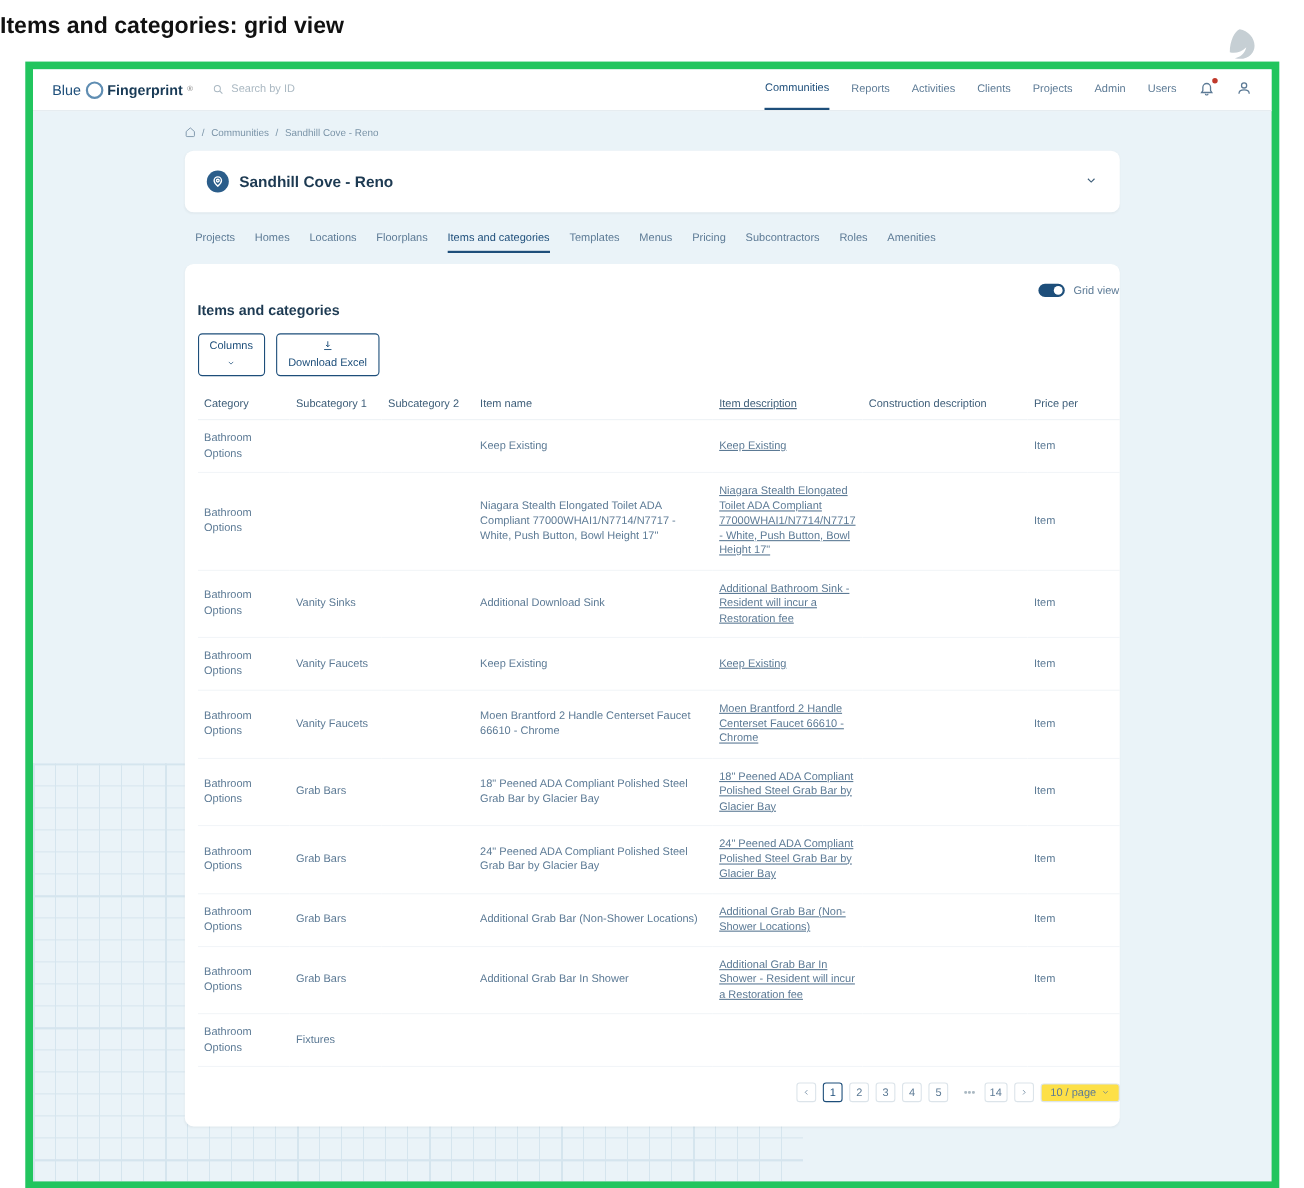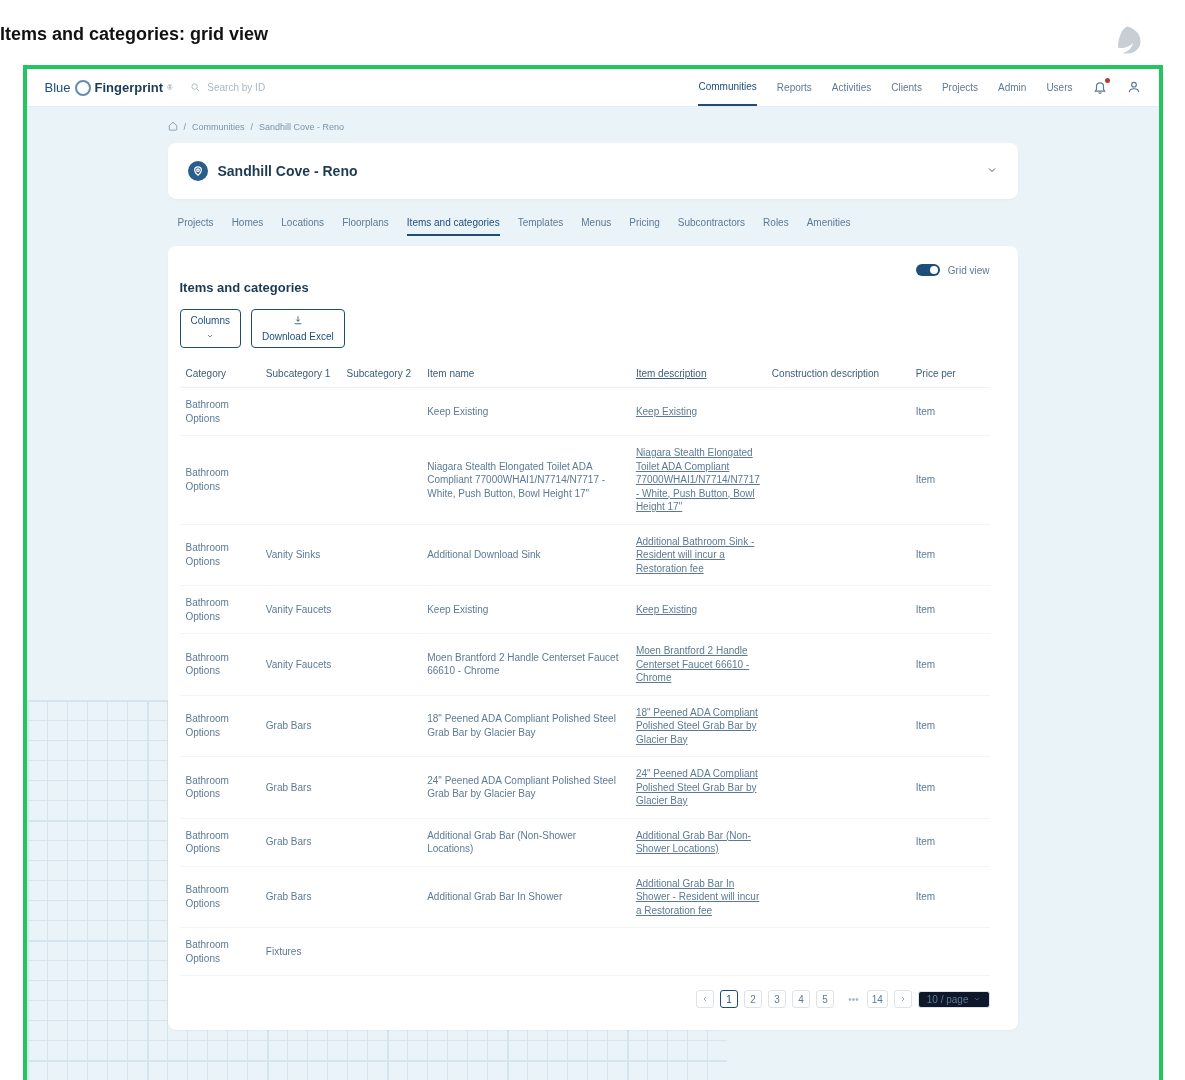--- a/index.html
+++ b/index.html
@@ -3,37 +3,37 @@
 <meta charset="utf-8">
 <style>
   * { box-sizing: border-box; margin: 0; padding: 0; }
   body {
     font-family: -apple-system, BlinkMacSystemFont, "Segoe UI", Arial, sans-serif;
     background: #fff;
     color: #333;
     font-size: 12px;
   }
   .outer-title {
-    font-size: 18px;
+    font-size: 21px;
     font-weight: 700;
-    padding: 24px 0 20px 0;
+    padding: 12px 0 20px 0;
     color: #111;
   }
   .leaf-icon {
     position: absolute;
     right: 40px;
     top: 22px;
     width: 36px;
     height: 36px;
     color: #c6cfd4;
   }
   .app-frame {
     width: 1140px;
     margin: 0 auto 40px auto;
-    border: 4px solid #22c55e;
+    border: 7px solid #22c55e;
     background: #eaf3f8;
     position: relative;
     overflow: hidden;
   }
   
   .blueprint-bg {
     position: absolute;
     left: 0; bottom: 0;
     width: 700px; height: 380px;
     opacity: 0.18;
@@ -89,21 +89,21 @@
   .page-header-left { display:flex; align-items:center; gap:10px; }
   .circle-badge { width:20px; height:20px; border-radius:50%; background:#2b5d8a; display:flex; align-items:center;justify-content:center; color:#fff; }
   .page-title { font-size:14px; font-weight:700; color:#1d3a52; }
   .chevron { color:#3d5d78; }
 
   .subtabs { display:flex; gap:18px; font-size:10px; color:#5c7a95; margin: 8px 10px 10px 10px; }
   .subtab { padding: 6px 0; cursor:pointer; }
   .subtab.active { color:#1d4e7a; border-bottom: 2px solid #1d4e7a; }
 
   .main-card {
-    background:#fff; border-radius:8px; padding: 18px 28px 22px 12px;
+    background:#fff; border-radius:8px; padding: 18px 0 22px 12px;
     box-shadow: 0 1px 2px rgba(0,0,0,0.04);
   }
   .toggle-row { display:flex; justify-content:flex-end; align-items:center; gap:8px; font-size:10px; color:#5c7a95; }
   .toggle { width:24px; height:12px; background:#1d4e7a; border-radius:8px; position:relative; }
   .toggle::after { content:""; position:absolute; right:2px; top:2px; width:8px;height:8px;background:#fff;border-radius:50%; }
 
   .section-title { font-size:13px; font-weight:700; color:#1d3a52; margin: 4px 0 14px 0; }
 
   .toolbar { display:flex; gap:10px; margin-bottom:12px; }
   .btn-outline {
@@ -125,21 +125,21 @@
   .col-sub2 { width:10%; }
   .col-name { width:26%; }
   .col-desc { width:14%;text-decoration:underline; }
   .col-const { width:18%; }
   .col-price { width:10%; }
 
   .pagination { display:flex; gap:6px; justify-content:flex-end; align-items:center; margin-top:14px; font-size:10px; color:#5c7a95; }
   .pg-btn { border:1px solid #dce4ea; border-radius:3px; min-width:18px; height:18px; display:inline-flex; align-items:center; justify-content:center; padding:0 4px; cursor:pointer; background:#fff; }
   .pg-btn.active { border-color:#1d4e7a; color:#1d4e7a; }
   .pg-ellipsis { padding:0 2px; color:#aab8c2; }
-  .page-size { border:1px solid #dce4ea; border-radius:3px; padding:2px 8px; display:inline-flex; align-items:center; gap:4px; background:#0f172a; }
+  .page-size { border:1px solid #dce4ea; border-radius:3px; padding:2px 8px; display:inline-flex; align-items:center; gap:4px; background:#fde047; }
 
   .footer {
     position:relative; z-index:2;
     display:flex; justify-content:space-between; align-items:center;
     padding: 8px 18px;
     font-size:8.5px; color:#7b94a8; background:rgba(255,255,255,0);
   }
   .footer a { color:#7b94a8; text-decoration:none; }
 </style>
 </head>

